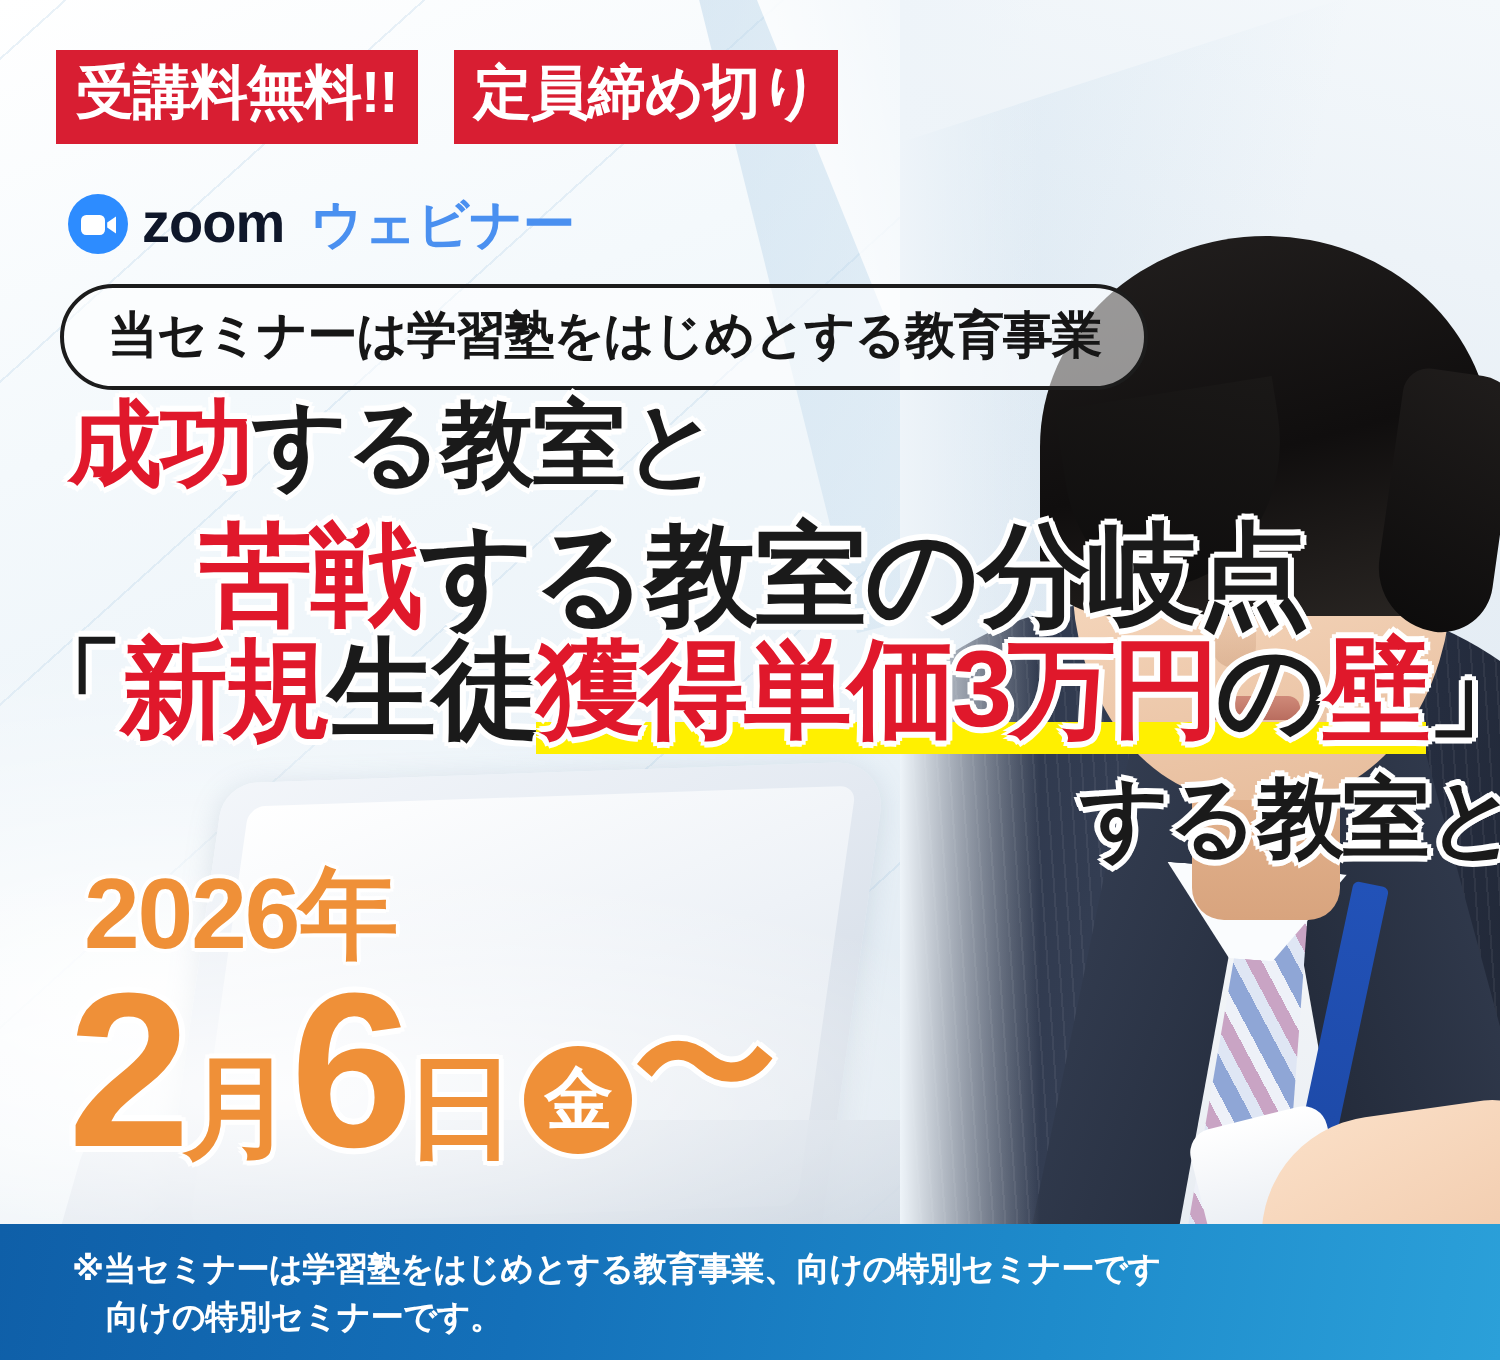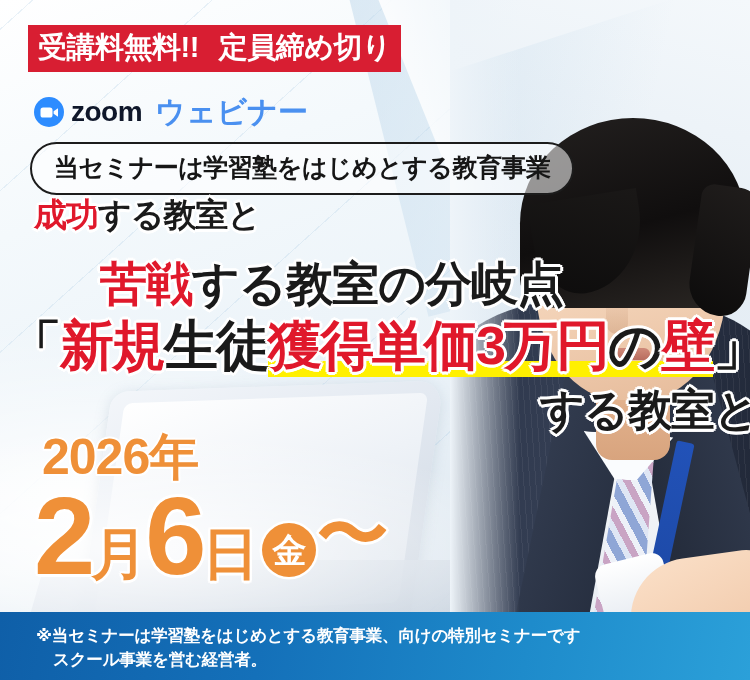--- a/index.html
+++ b/index.html
@@ -280,20 +280,21 @@
     position: absolute;
     left: 0; top: 0; bottom: 0; width: 70px;
     background: linear-gradient(90deg, rgba(238,244,249,1), rgba(238,244,249,0));
   }
 
   
   .badges {
     position: absolute;
     left: 28px; top: 25px;
     display: flex;
+    gap: 18px;
     z-index: 6;
   }
   .badge {
     background: #d81e32;
     color: #ffffff;
     font-size: 29px;
     font-weight: bold;
     line-height: 1;
     padding: 8px 10px 10px;
     letter-spacing: -0.5px;
@@ -318,21 +319,21 @@
     justify-content: center;
   }
   .zoom-word {
     font-size: 28px;
     font-weight: bold;
     color: #0f172a;
     letter-spacing: -0.5px;
     line-height: 1;
   }
   .zoom-jp {
-    font-size: 30px;
+    font-size: 26px;
     font-weight: bold;
     color: #4a90f0;
     letter-spacing: 0px;
     margin-left: 6px;
     line-height: 1;
   }
 
   
   .pill {
     position: absolute;
@@ -359,22 +360,22 @@
   .hl-line {
     font-weight: bold;
     line-height: 1.0;
     white-space: nowrap;
     color: #1a1a1a;
     text-shadow:
       2.5px 0 0 #fff, -2.5px 0 0 #fff, 0 2.5px 0 #fff, 0 -2.5px 0 #fff,
       2px 2px 0 #fff, -2px 2px 0 #fff, 2px -2px 0 #fff, -2px -2px 0 #fff,
       3px 0 0 #fff, -3px 0 0 #fff, 0 3px 0 #fff, 0 -3px 0 #fff;
   }
-  .hl-1 { position: absolute; left: 34px; top: 0px;  font-size: 33px; letter-spacing: -1px; }
-  .hl-2 { position: absolute; left: 100px; top: 62px; font-size: 47px; letter-spacing: -1px; }
+  .hl-1 { position: absolute; left: 34px; top: 0px;  font-size: 47px; letter-spacing: -1px; }
+  .hl-2 { position: absolute; left: 100px; top: 62px; font-size: 56px; letter-spacing: -1px; }
   .hl-3 { position: absolute; left: 8px;  top: 120px; font-size: 54px; letter-spacing: -2px; }
   .hl-4 { position: absolute; left: 540px; top: 190px; font-size: 44px; letter-spacing: -1px; }
   .red { color: #e0182b; }
   .blk { color: #1a1a1a; }
   .hl-marker {
     background: linear-gradient(to top, #fff000 0%, #fff000 26%, rgba(255,240,0,0) 26%);
     padding-bottom: 2px;
   }
 
   
@@ -545,16 +546,16 @@
       <span class="d-unit">月</span>
       <span class="d-big">6</span>
       <span class="d-unit">日</span>
       <span class="d-dow">金</span>
       <span class="d-tilde">〜</span>
     </div>
   </div>
 
   <div class="note">
     <div>※当セミナーは学習塾をはじめとする教育事業、向けの特別セミナーです</div>
-    <div class="note-l2">スクール事業を営む経営者。</div>
+    <div class="note-l2">向けの特別セミナーです。</div>
   </div>
 
 </div>
 
 </body></html>

